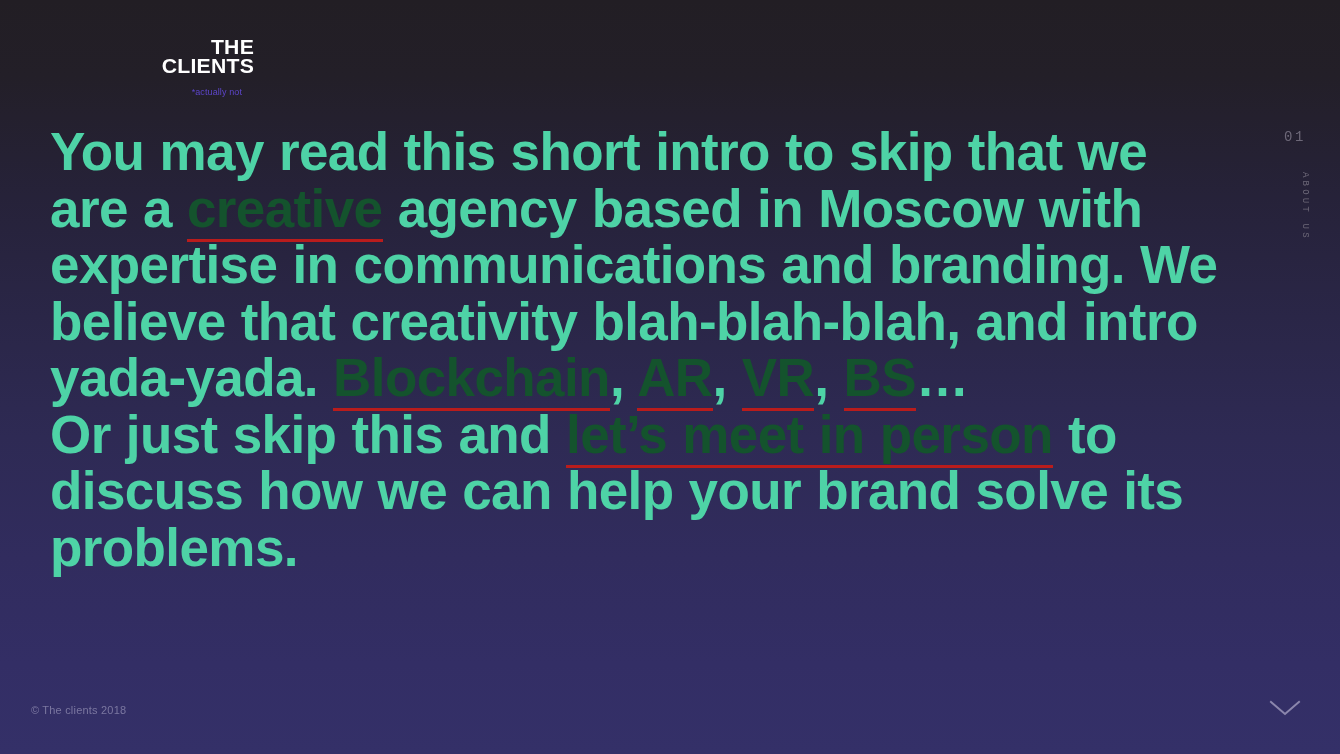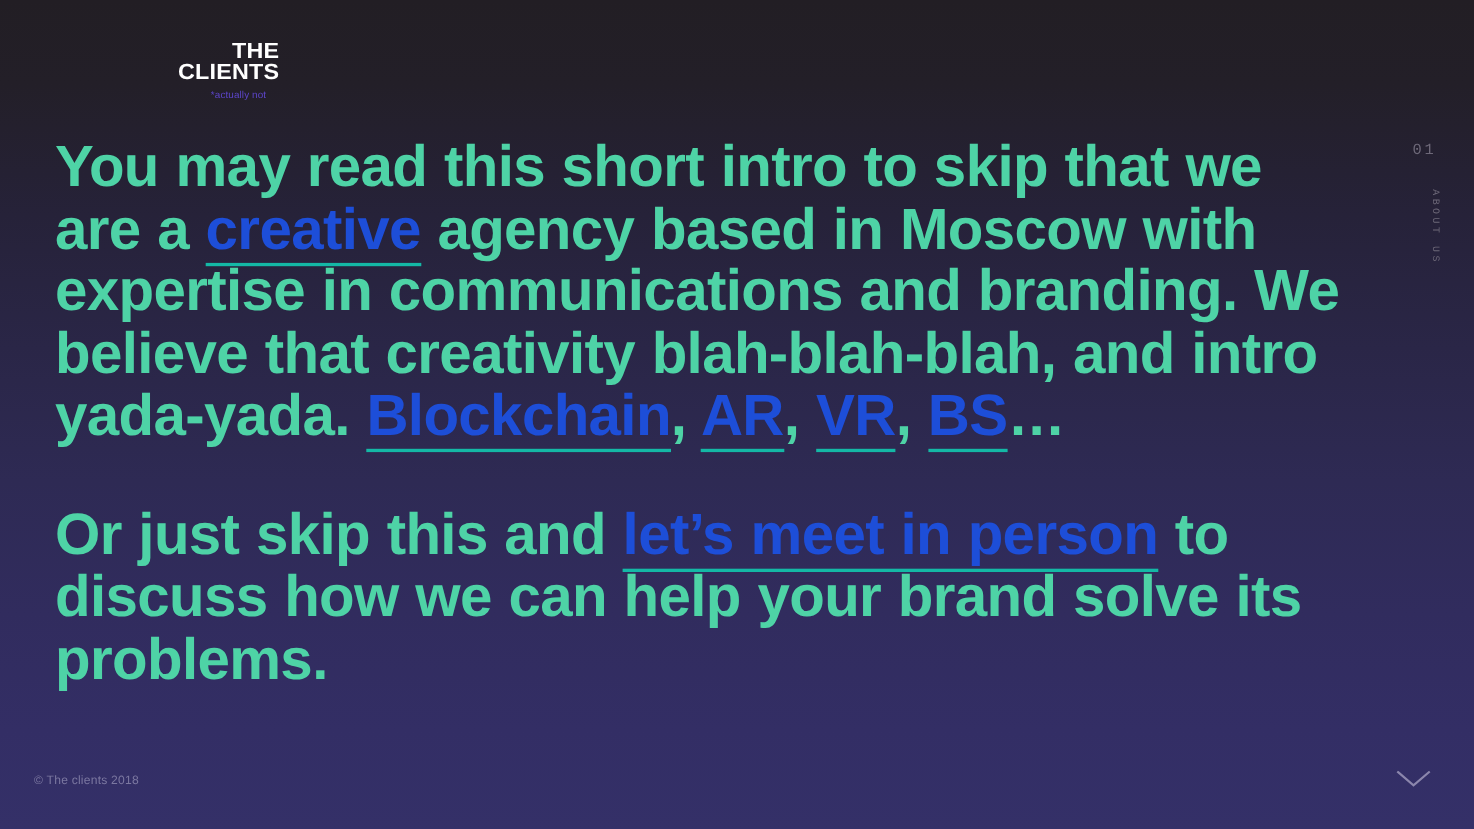--- a/index.html
+++ b/index.html
@@ -41,21 +41,21 @@
     font-weight:bold;
     font-size:20px;
     line-height:19px;
     letter-spacing:0.2px;
     text-transform:uppercase;
     transform:scaleX(1.06);
     transform-origin:left center;
   }
   .logo-tag {
     display:block;
-    margin-top:5px;
+    margin-top:11px;
     color:#5c45c9;
     font-size:9px;
     line-height:11px;
     letter-spacing:0.1px;
     font-weight:500;
   }
 
   
   .side-index {
     position:absolute;
@@ -87,26 +87,26 @@
     width:1180px;
   }
   .para {
     font-size:53px;
     line-height:56.5px;
     font-weight:bold;
     letter-spacing:-0.6px;
     color:#4ed3a6;
     word-spacing:1px;
   }
-  .para + .para { margin-top:52px; }
+  .para + .para { }
 
   .para a {
-    color:#1d4ed8;
+    color:#14532d;
     text-decoration:none;
-    border-bottom:3px solid #14b8a6;
+    border-bottom:3px solid #b91c1c;
     padding-bottom:1px;
     cursor:pointer;
   }
 
   
   .copyright {
     position:absolute;
     left:31px;
     bottom:38px;
     font-size:11px;

